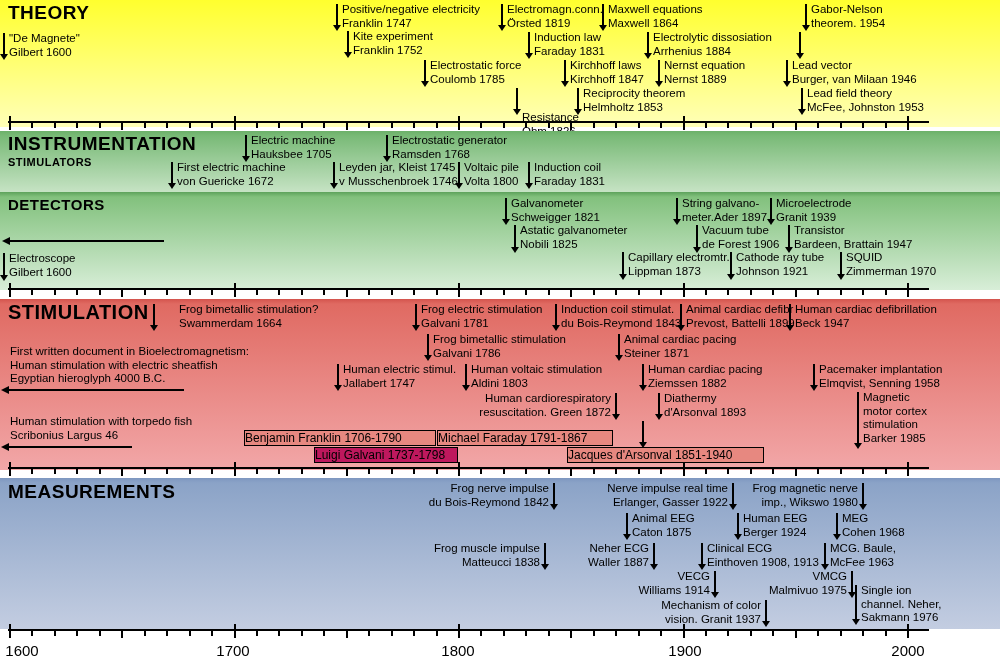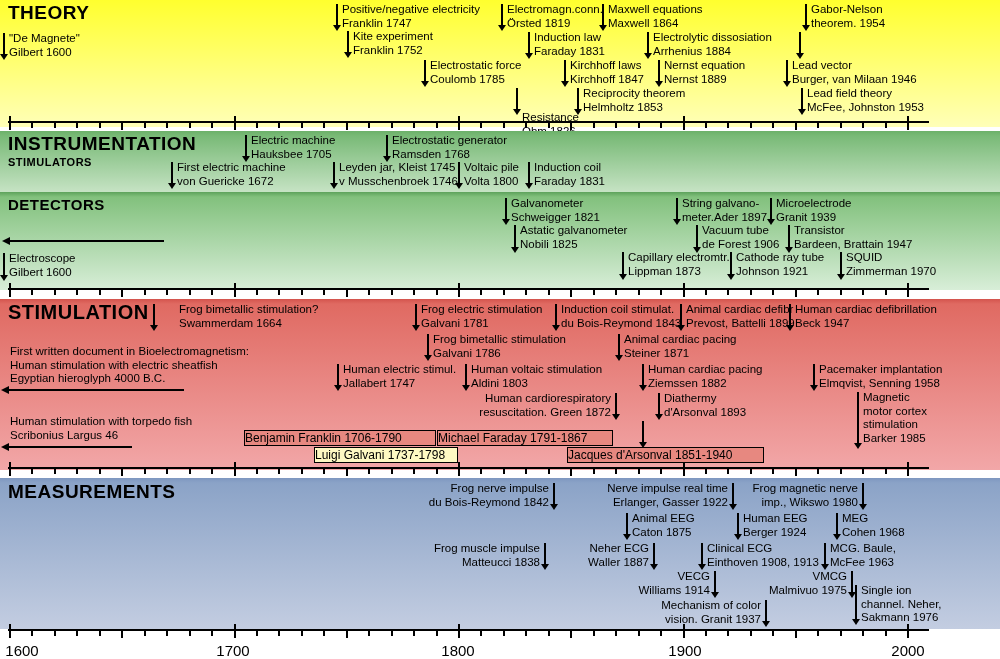--- a/index.html
+++ b/index.html
@@ -318,21 +318,21 @@
     <div class="ev-text" style="top: 391px; left: 863px;">
       <div>Magnetic</div>
       <div>motor cortex</div>
       <div>stimulation</div>
       <div>Barker 1985</div>
     </div>
     <div class="ev-bar" style="left: 857px; top: 392px; height: 52px;"></div>
     <div class="ev-head" style="left: 854px; top: 443px;"></div>
     <div class="lifespan" style="left: 244px; top: 430px; width: 190px; background: rgb(231, 136, 128);">Benjamin Franklin 1706-1790</div>
     <div class="lifespan" style="left: 437px; top: 430px; width: 174px; background: rgb(231, 136, 128);">Michael Faraday 1791-1867</div>
-    <div class="lifespan" style="left: 314px; top: 447px; width: 142px; background: #fef9c3;">Luigi Galvani 1737-1798</div>
+    <div class="lifespan" style="left: 314px; top: 447px; width: 142px; background: #be185d;">Luigi Galvani 1737-1798</div>
     <div class="lifespan" style="left: 567px; top: 447px; width: 195px; background: rgb(231, 136, 128);">Jacques d'Arsonval 1851-1940</div>
     <div class="band" style="top: 478px; height: 151px; background: linear-gradient(rgb(126, 151, 192) 0px, rgb(139, 163, 199) 5px, rgb(195, 205, 225) 100%);"></div>
     <div class="band-title" style="left: 8px; top: 481px; font-size: 19px;">MEASUREMENTS</div>
     <div class="ev-text" style="top: 482px; right: 451px; text-align: right;">
       <div>Frog nerve impulse</div>
       <div>du Bois-Reymond 1842</div>
     </div>
     <div class="ev-bar" style="left: 553px; top: 483px; height: 22px;"></div>
     <div class="ev-head" style="left: 550px; top: 504px;"></div>
     <div class="ev-text" style="top: 542px; right: 460px; text-align: right;">

